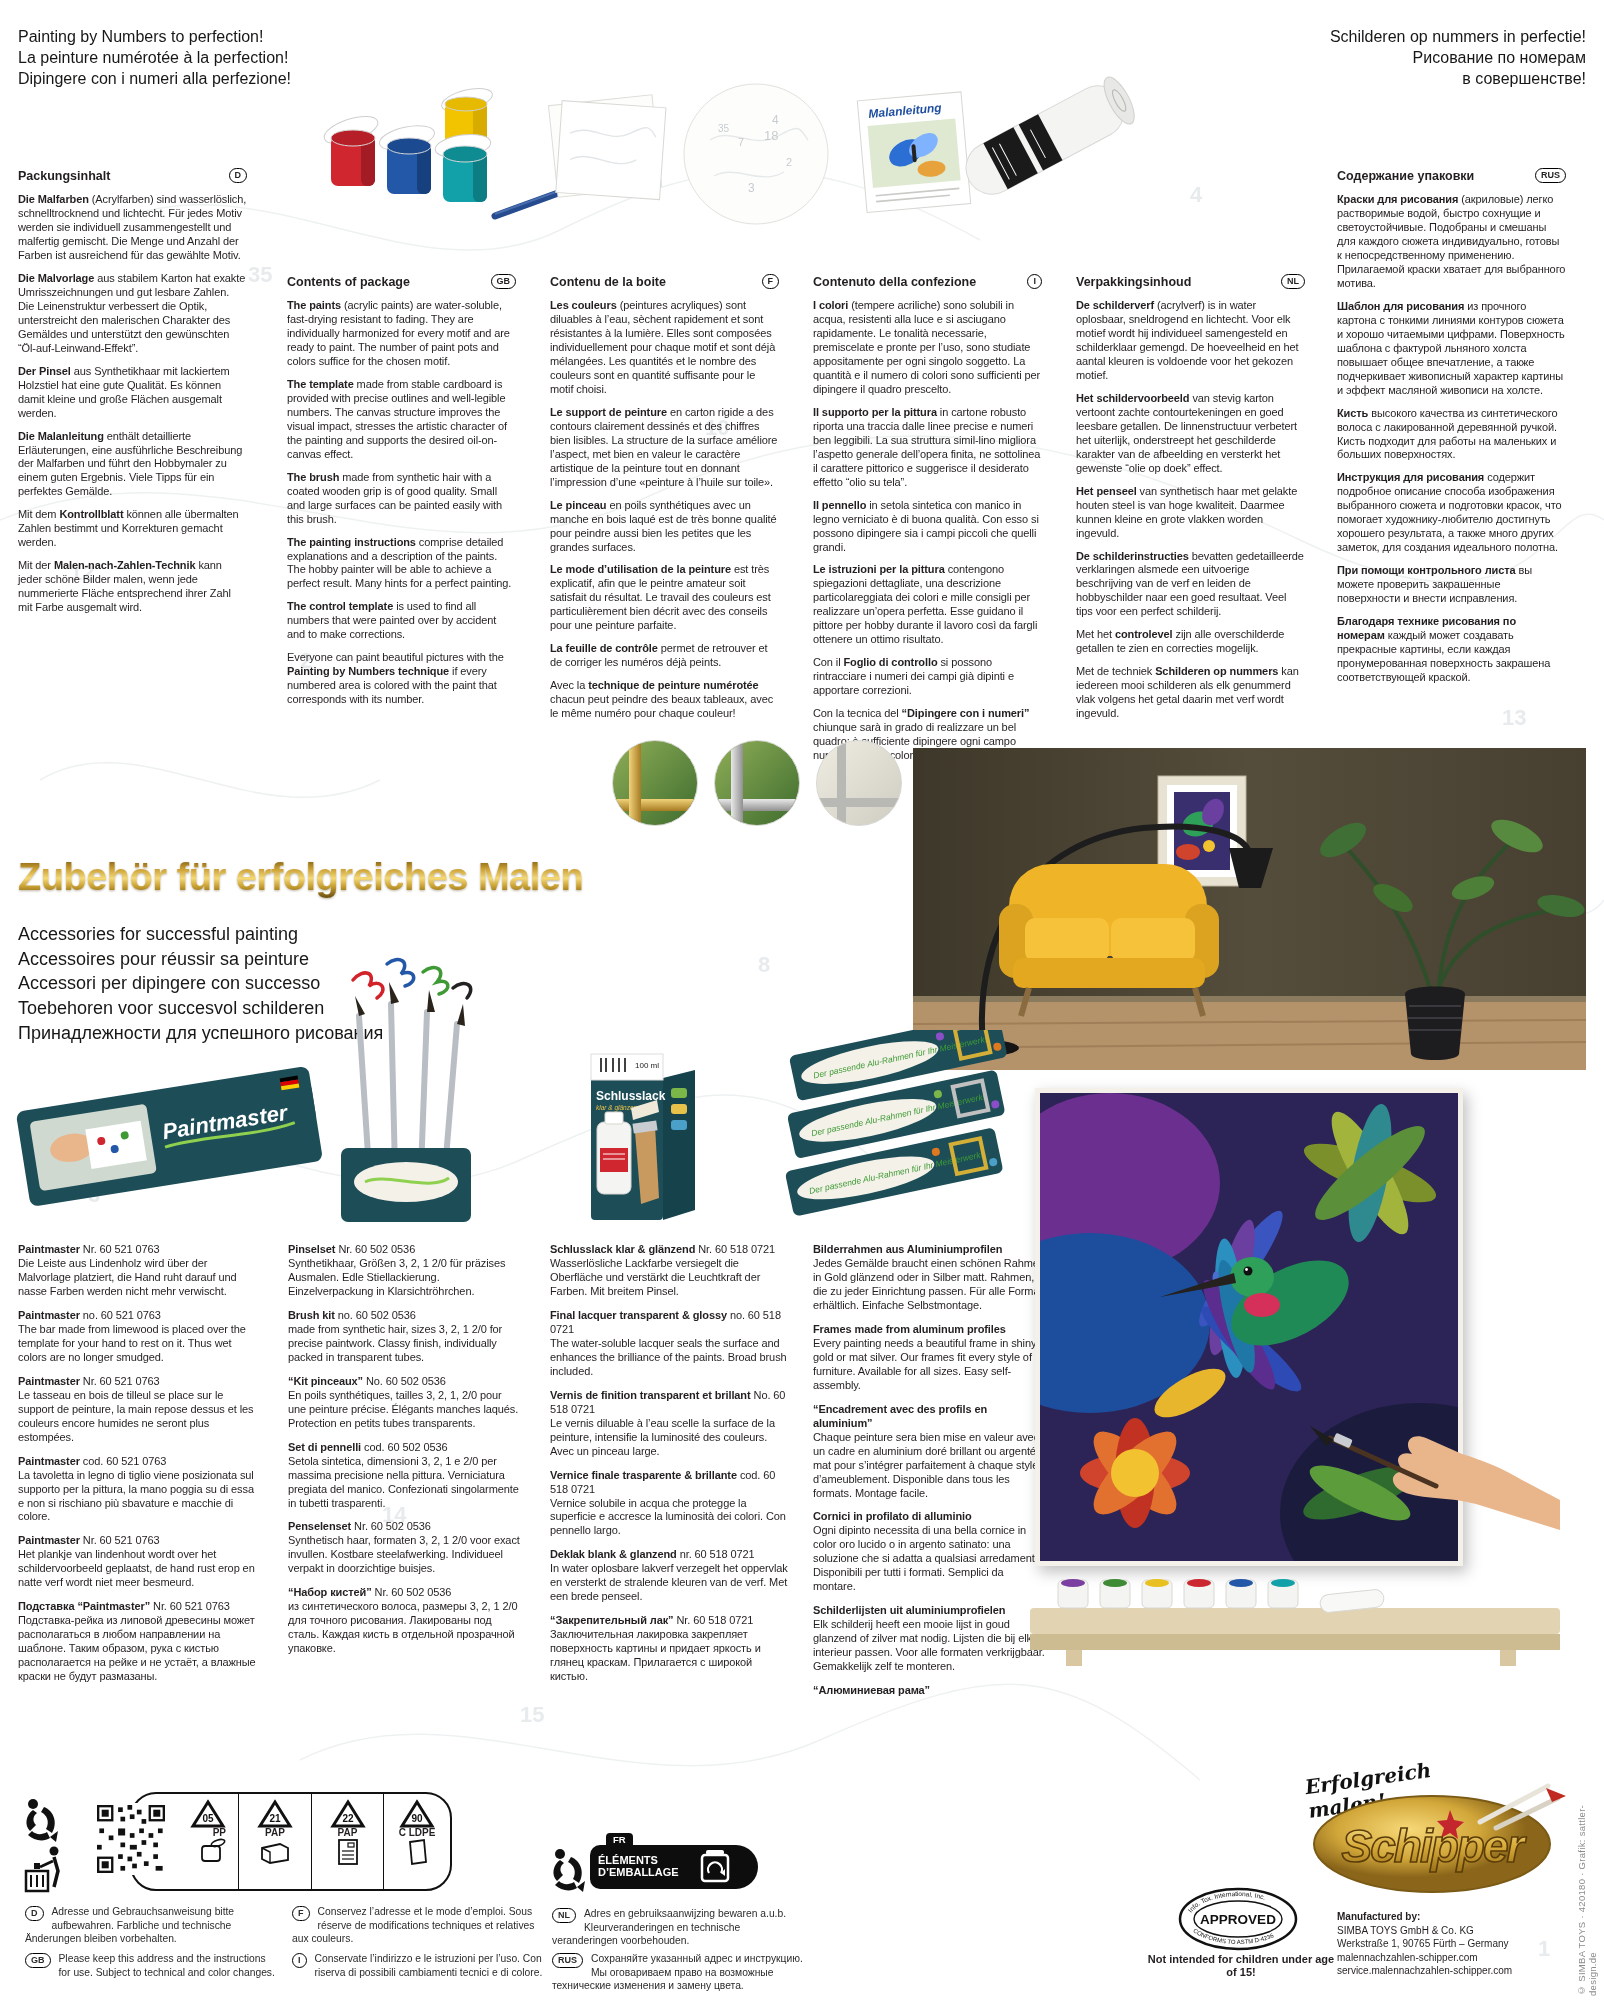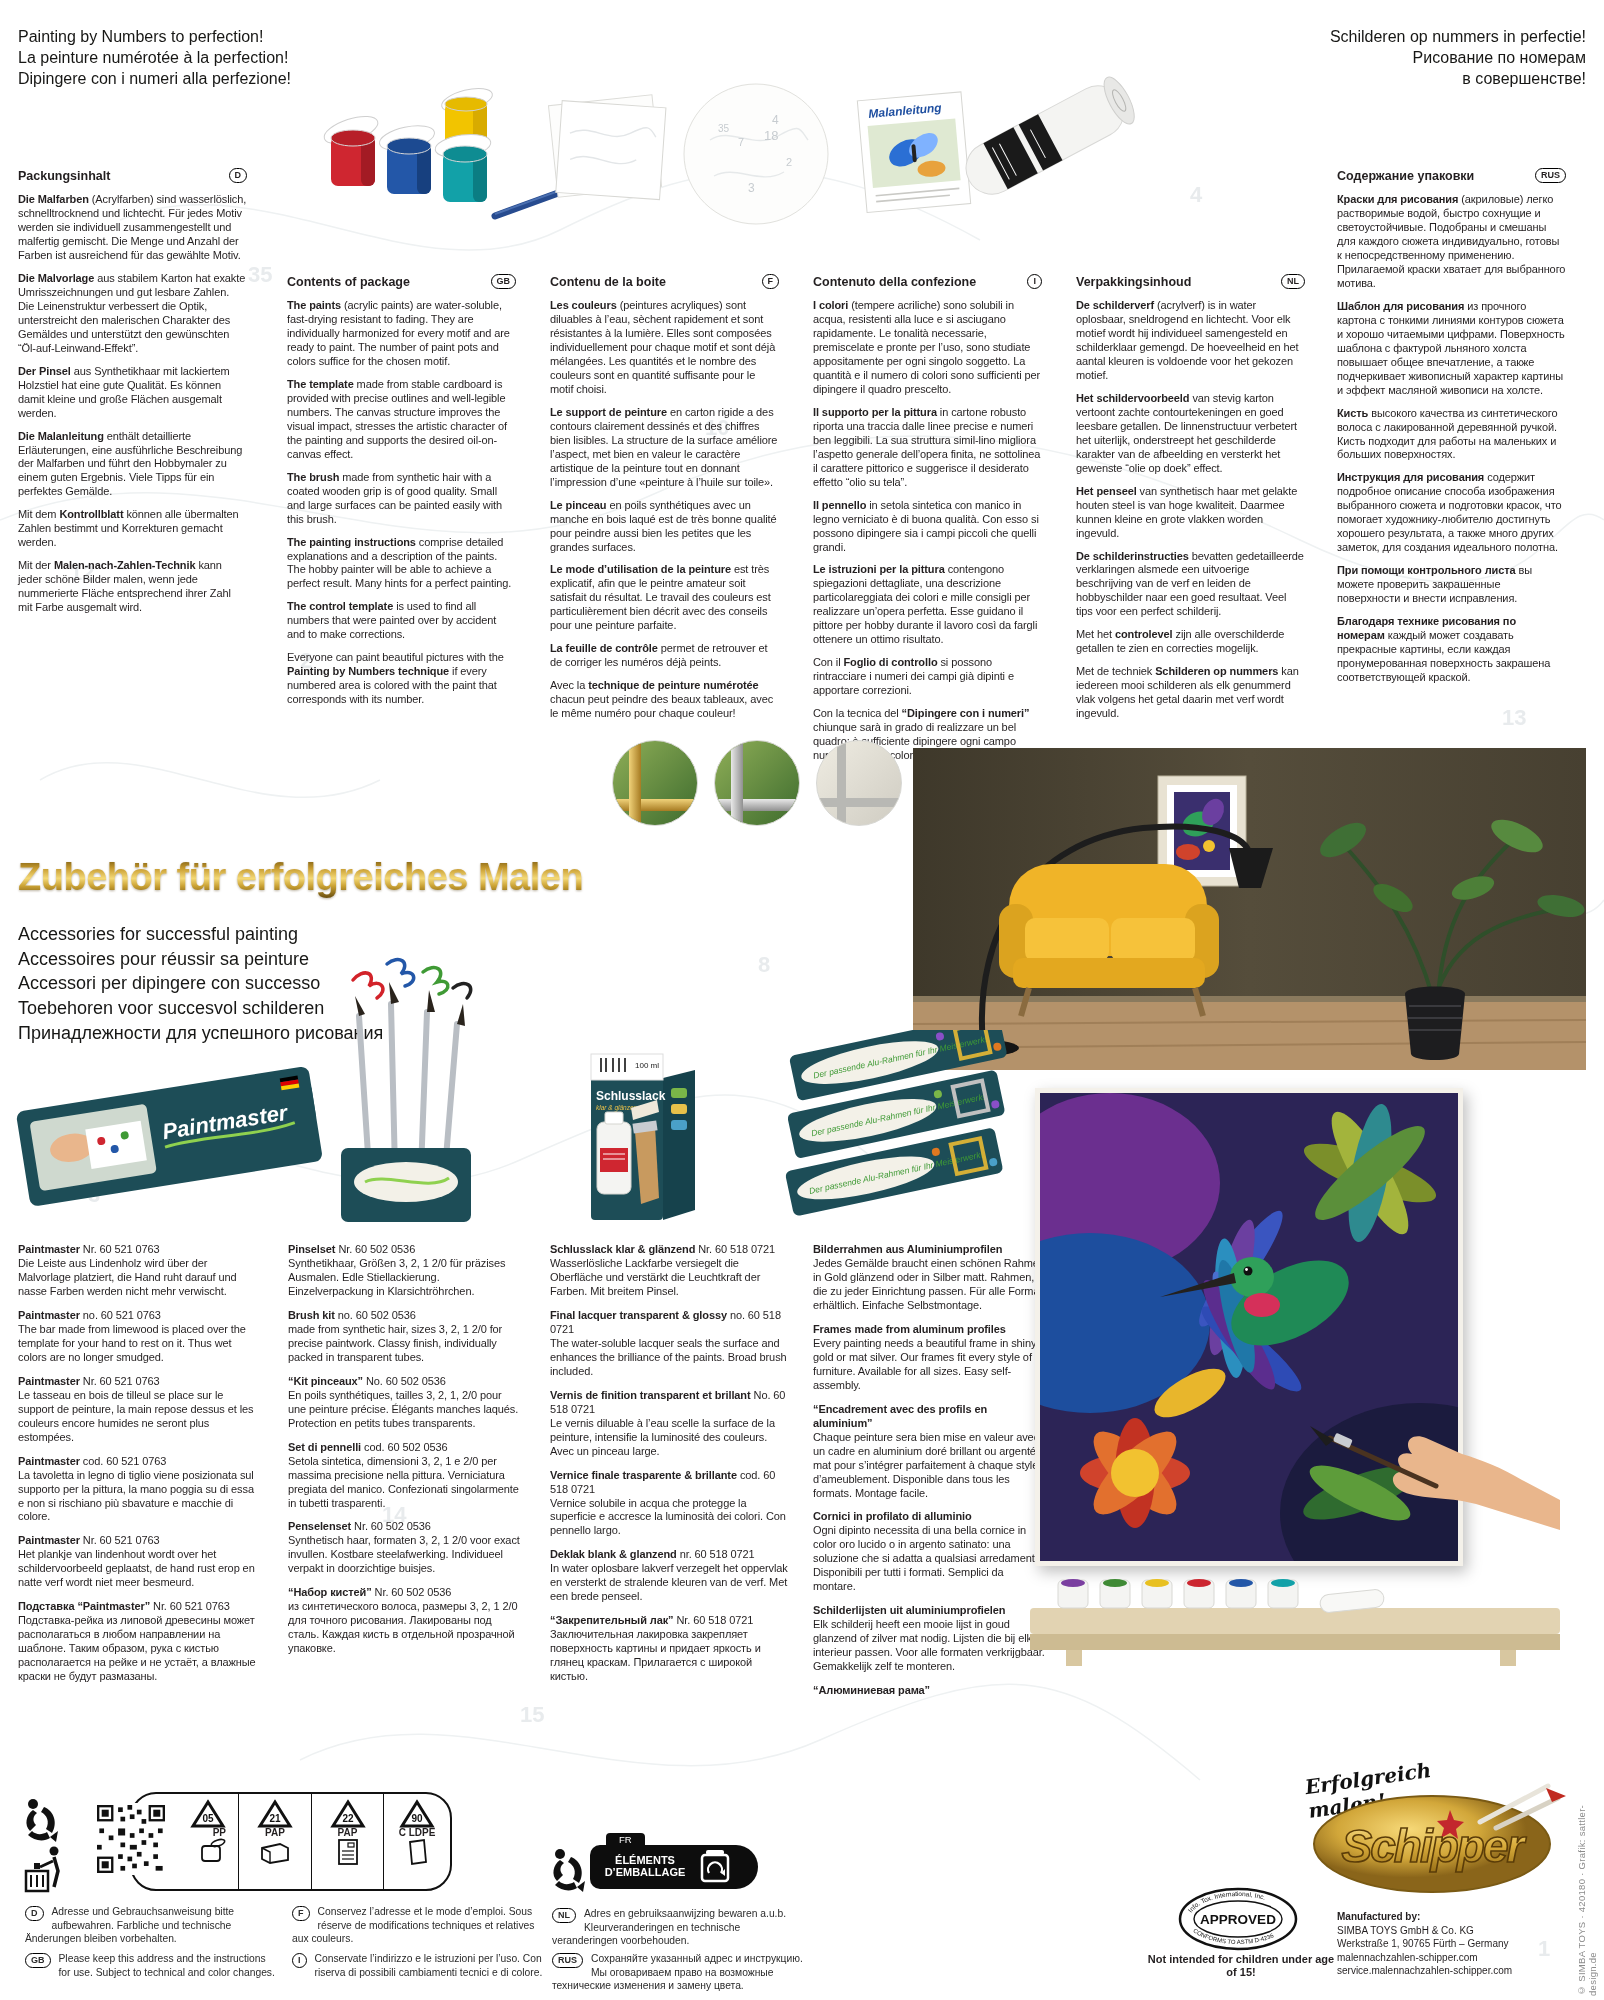--- a/index.html
+++ b/index.html
@@ -68,22 +68,22 @@
   .notes>div{position:absolute;width:255px;font-size:10.3px;line-height:1.32;color:#2b2b2b}
   .notes>div:nth-of-type(1){left:25px;top:1905px}
   .notes>div:nth-of-type(2){left:25px;top:1952px}
   .notes>div:nth-of-type(3){left:292px;top:1905px}
   .notes>div:nth-of-type(4){left:292px;top:1952px}
   .notes>div:nth-of-type(5){left:552px;top:1907px}
   .notes>div:nth-of-type(6){left:552px;top:1952px}
   .notes .badge{float:left;margin-right:8px;margin-top:1px}
   .fr-block{left:548px;top:1833px;width:210px;height:62px}
   .fr-banner{position:absolute;left:42px;top:12px;width:168px;height:44px;background:#0d0d0d;border-radius:10px 22px 22px 10px;display:flex;align-items:center}
-  .fr-banner .fr-label{color:#fff;font-weight:bold;font-size:11px;line-height:1.05;width:102px;text-align:center;padding-left:8px}
-  .fr-tag{position:absolute;left:58px;top:0;background:#0d0d0d;color:#fff;font-weight:normal;font-size:9.5px;padding:1px 13px;border-radius:4px 4px 0 0}
+  .fr-banner .fr-label{color:#fff;font-weight:bold;font-size:11px;line-height:1.05;width:102px;text-align:left;padding-left:8px}
+  .fr-tag{position:absolute;left:58px;top:0;background:#0d0d0d;color:#fff;font-weight:bold;font-size:9.5px;padding:1px 7px;border-radius:4px 4px 0 0}
   
   .warning{left:1146px;top:1953px;width:190px;text-align:center;font-size:11px;font-weight:bold;line-height:1.2}
   .mfr{left:1337px;top:1910px;width:245px;font-size:10px;line-height:1.35}
   .mfr .mfr-label{font-weight:bold}
   .logo-script{left:1306px;top:1762px;width:190px;transform:rotate(-8deg);font-family:"DejaVu Serif",serif;font-style:italic;font-weight:bold;font-size:20px;color:#111}
   .side-credit{right:6px;top:1778px;height:218px;writing-mode:vertical-rl;transform:rotate(180deg);font-size:9.5px;color:#8b8b8b;letter-spacing:.3px}
   
   .painting{left:1035px;top:1088px;width:428px;height:478px;background:#f4f1ea;padding:5px;box-shadow:4px 6px 14px rgba(0,0,0,.25)}
 </style>
 </head>

